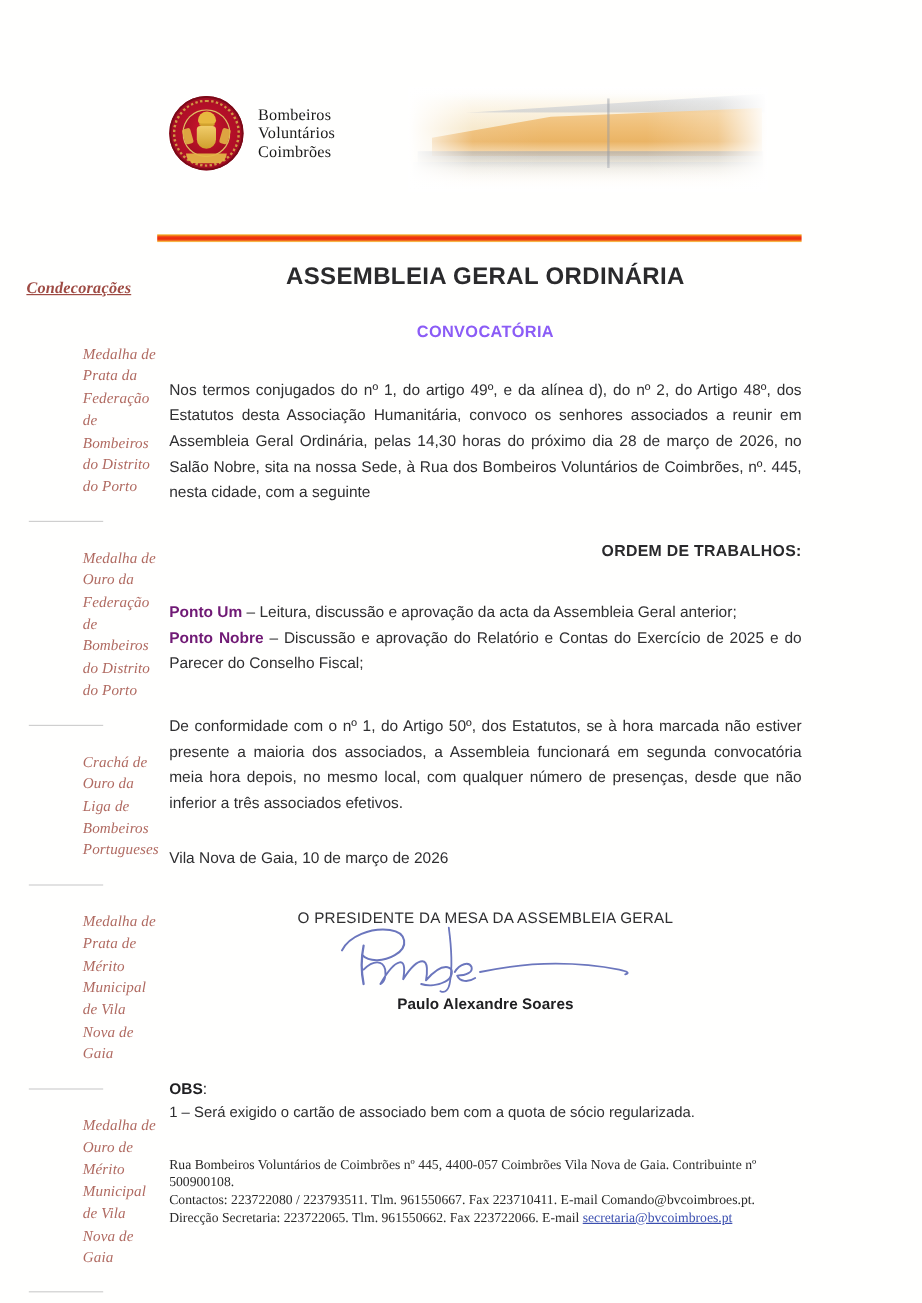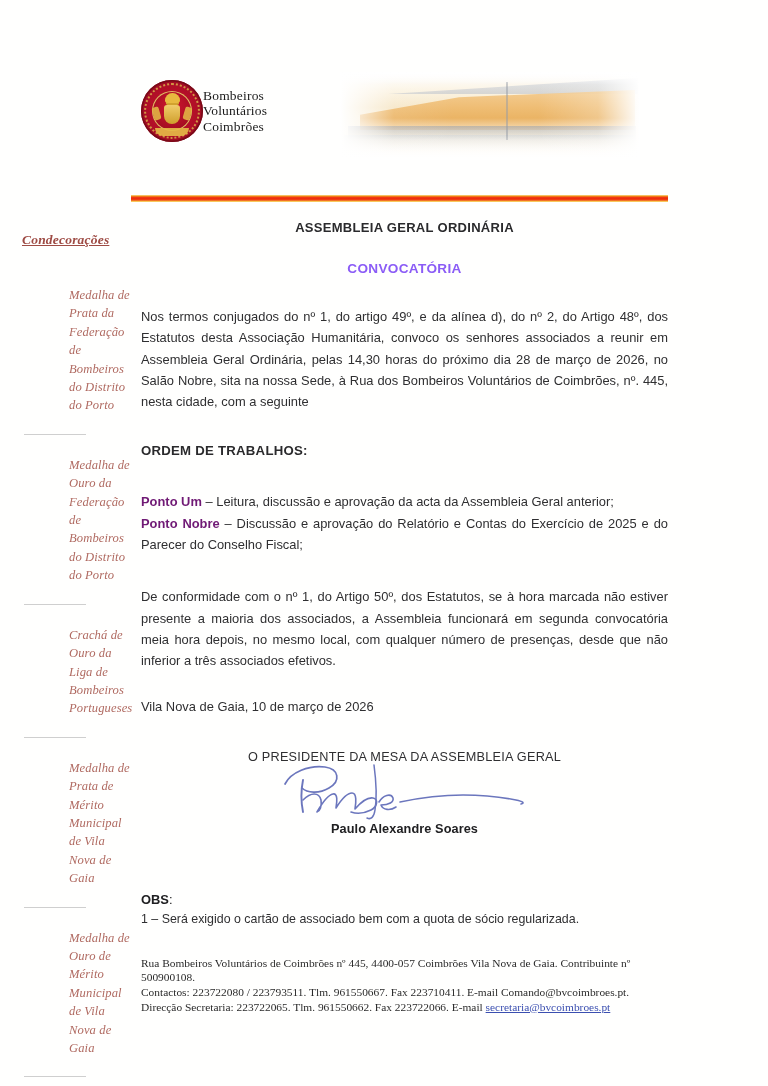--- a/index.html
+++ b/index.html
@@ -29,21 +29,21 @@
     top: 0;
     width: 768px;
     height: 180px;
   }
   .crest-block {
     position: absolute;
     left: 141px;
     top: 80px;
     display: flex;
     align-items: center;
-    gap: 0;
+    gap: 12px;
   }
   .crest {
     width: 62px;
     height: 62px;
     position: relative;
     flex: 0 0 auto;
   }
   .crest .ring-outer {
     position: absolute;
     inset: 0;
@@ -229,21 +229,21 @@
   
   .content {
     position: absolute;
     left: 141px;
     top: 220px;
     width: 527px;
   }
   .doc-title {
     text-align: center;
     font-weight: bold;
-    font-size: 13px;
+    font-size: 20px;
     letter-spacing: .3px;
     color: #2a2a2c;
     margin: 0 0 8px 0;
   }
   .doc-subtitle {
     text-align: center;
     font-weight: bold;
     font-size: 13.6px;
     letter-spacing: .3px;
     color: #8b5cf6;
@@ -251,21 +251,21 @@
   }
   .para {
     text-align: justify;
     font-size: 12.9px;
     line-height: 21.3px;
     color: #2f2f31;
     margin: 0;
   }
   .p-intro { margin-top: 30px; }
   .agenda-head {
-    text-align: left;
+    text-align: right;
     font-weight: bold;
     font-size: 13.2px;
     letter-spacing: .25px;
     color: #2a2a2c;
     margin: 31px 0 0 0;
   }
   .agenda-list {
     margin: 33px 0 0 0;
   }
   .agenda-item {

